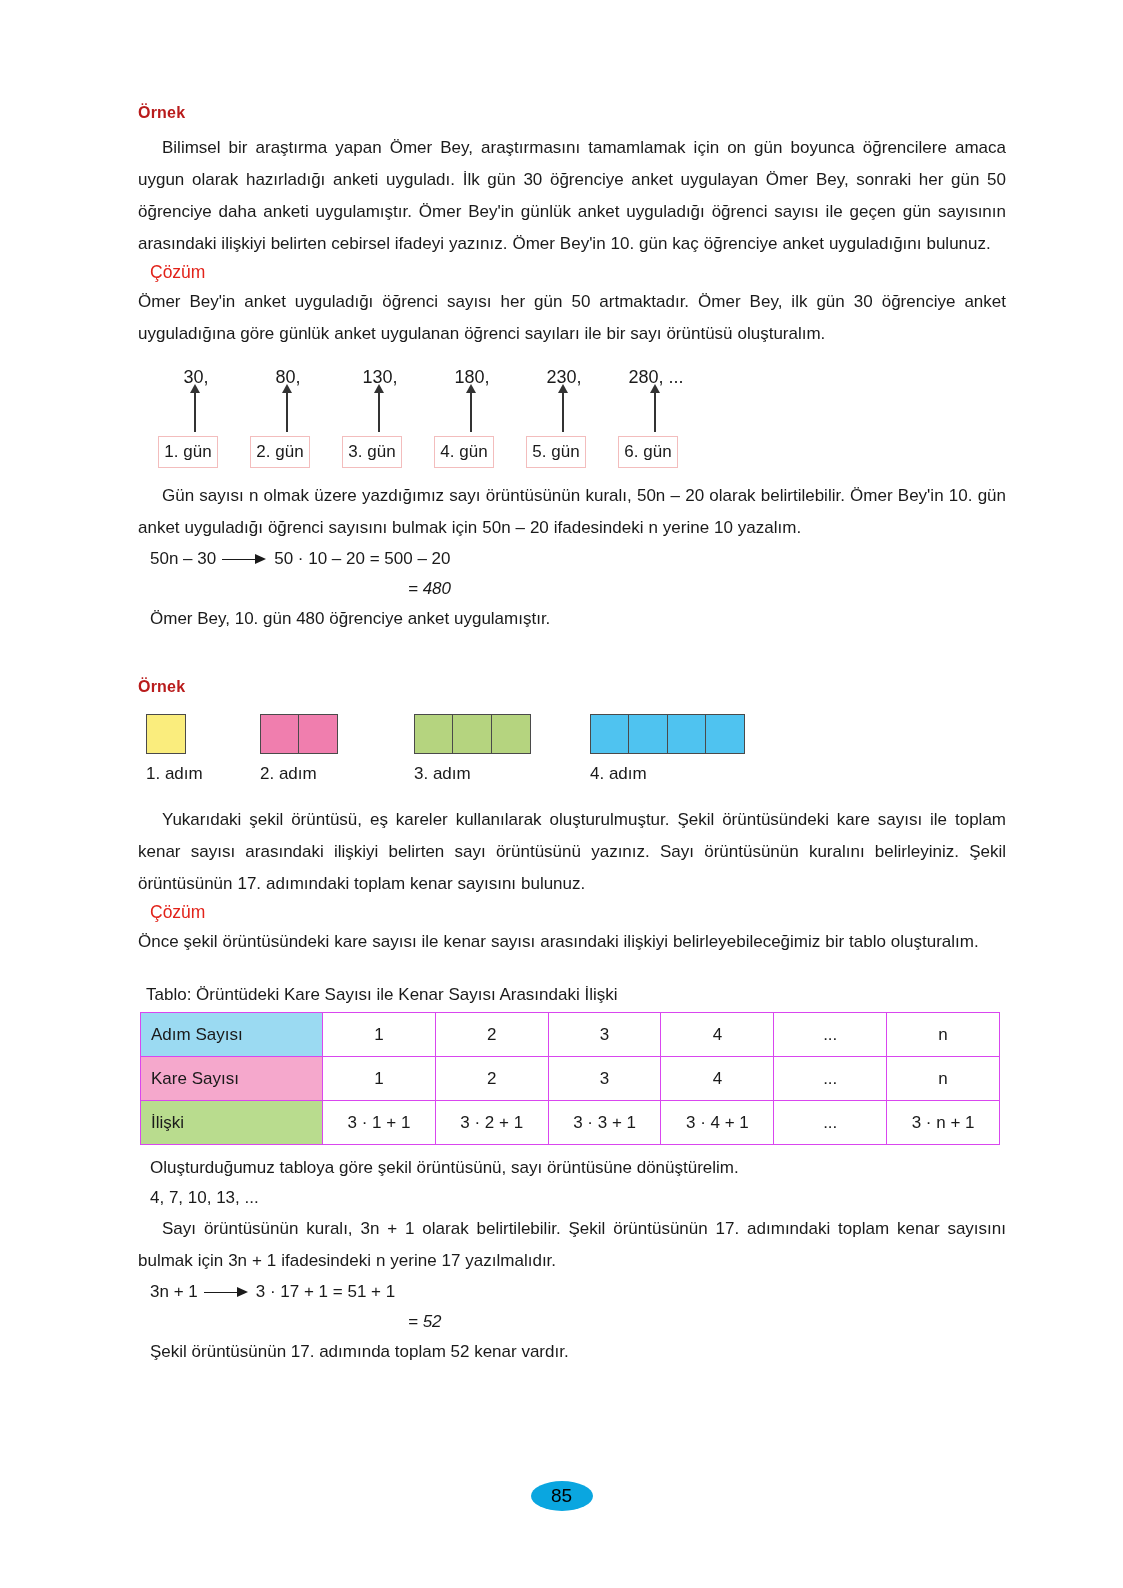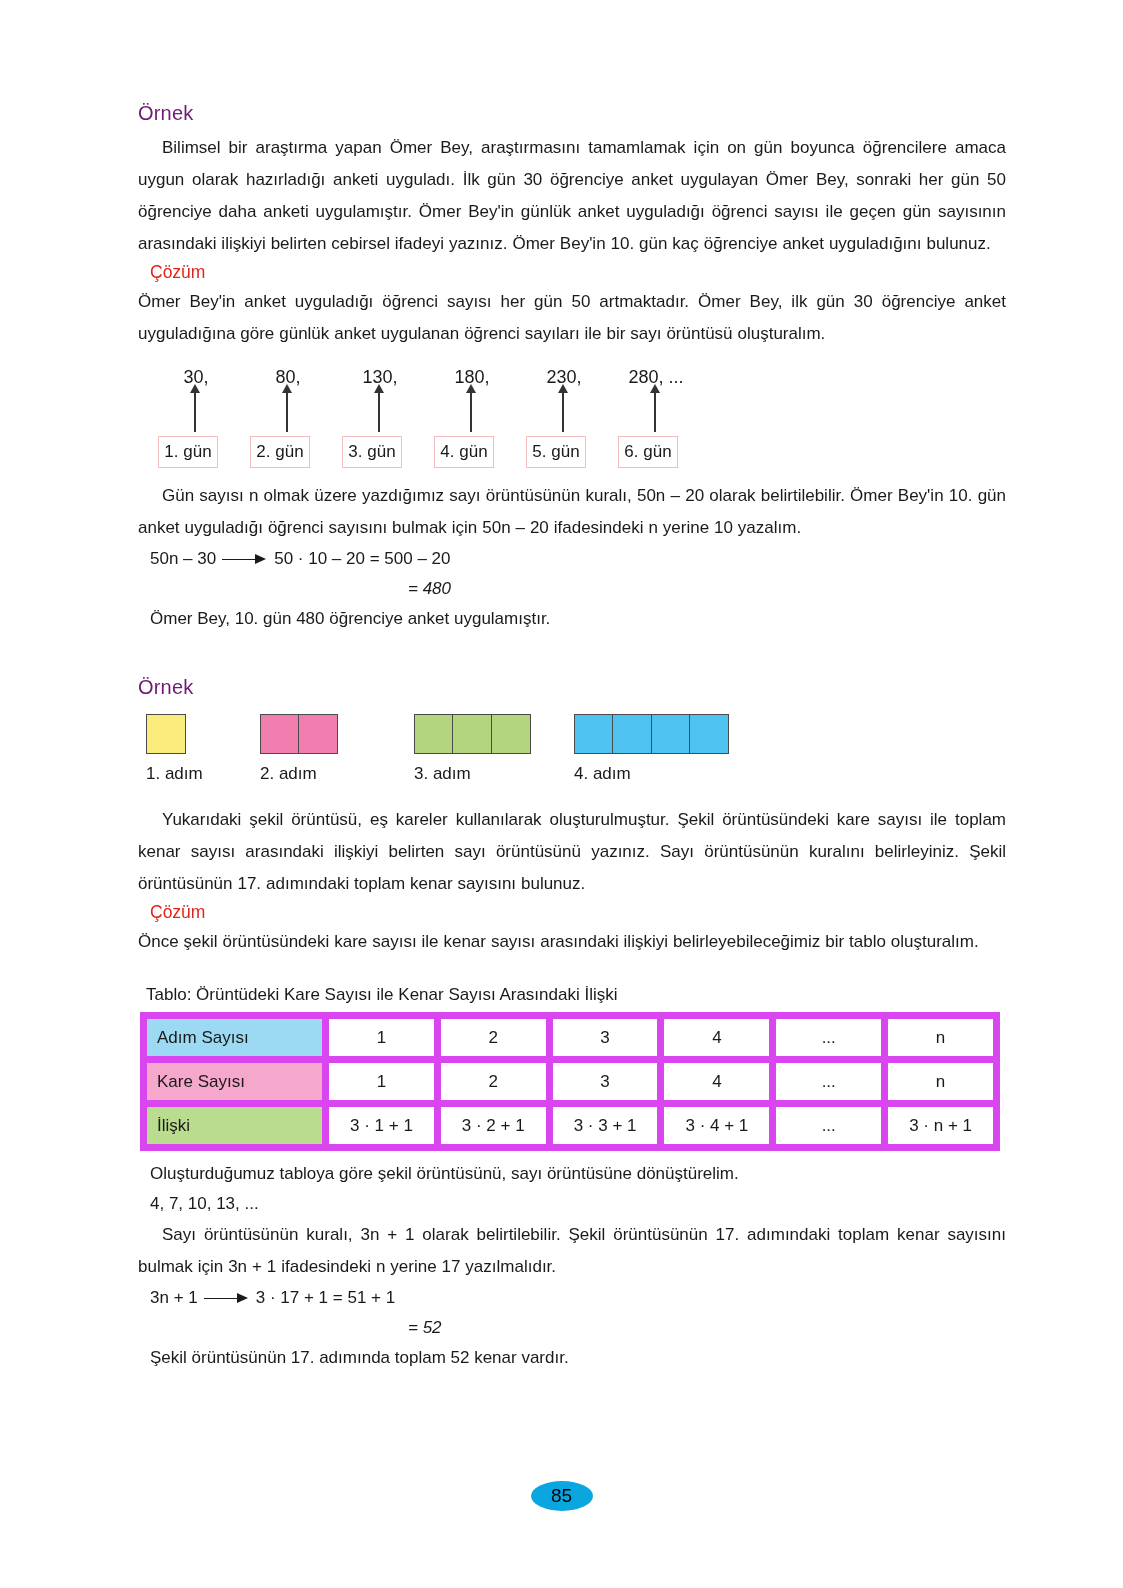--- a/index.html
+++ b/index.html
@@ -22,23 +22,23 @@
   }
   .content {
     position: absolute;
     left: 138px;
     top: 100px;
     width: 868px;
   }
 
   
   .h-ornek {
-    color: #701a75;
-    font-weight: normal;
-    font-size: 20px;
+    color: #b91c1c;
+    font-weight: bold;
+    font-size: 16px;
     line-height: 26px;
     margin: 0 0 6px 0;
     letter-spacing: 0.2px;
   }
   .h-cozum {
     color: #e2231a;
     font-weight: normal;
     font-size: 17.5px;
     line-height: 24px;
     margin: 0 0 2px 0;
@@ -185,21 +185,21 @@
     margin-top: 22px;
   }
   table.rel-table {
     border-collapse: collapse;
     width: 860px;
     margin-left: 2px;
     margin-top: 2px;
     table-layout: fixed;
   }
   table.rel-table td {
-    border: 7px solid #d946ef;
+    border: 1px solid #d946ef;
     font-size: 17px;
     text-align: center;
     height: 44px;
     padding: 2px 4px;
   }
   table.rel-table td.rowhead {
     text-align: left;
     padding-left: 10px;
     width: 182px;
     vertical-align: middle;
@@ -304,21 +304,21 @@
           <div class="step-label">2. adım</div>
         </div>
         <div class="step-group" style="left: 276px;">
           <div class="squares">
             <div class="sq" style="background: rgb(181, 212, 127);"></div>
             <div class="sq" style="background: rgb(181, 212, 127);"></div>
             <div class="sq" style="background: rgb(181, 212, 127);"></div>
           </div>
           <div class="step-label">3. adım</div>
         </div>
-        <div class="step-group" style="left: 436px; text-decoration: underline;">
+        <div class="step-group" style="left: 452px; text-decoration: underline;">
           <div class="squares">
             <div class="sq" style="background: rgb(79, 195, 240);"></div>
             <div class="sq" style="background: rgb(79, 195, 240);"></div>
             <div class="sq" style="background: rgb(79, 195, 240);"></div>
             <div class="sq" style="background: rgb(79, 195, 240);"></div>
           </div>
           <div class="step-label">4. adım</div>
         </div>
       </div>
 

